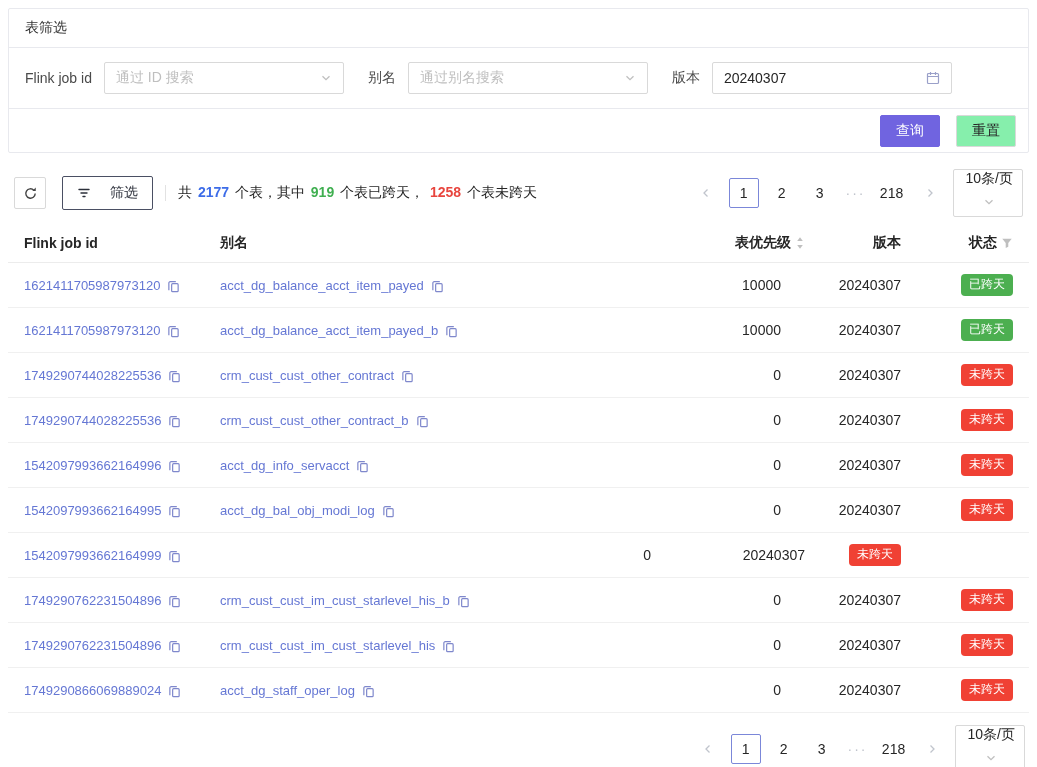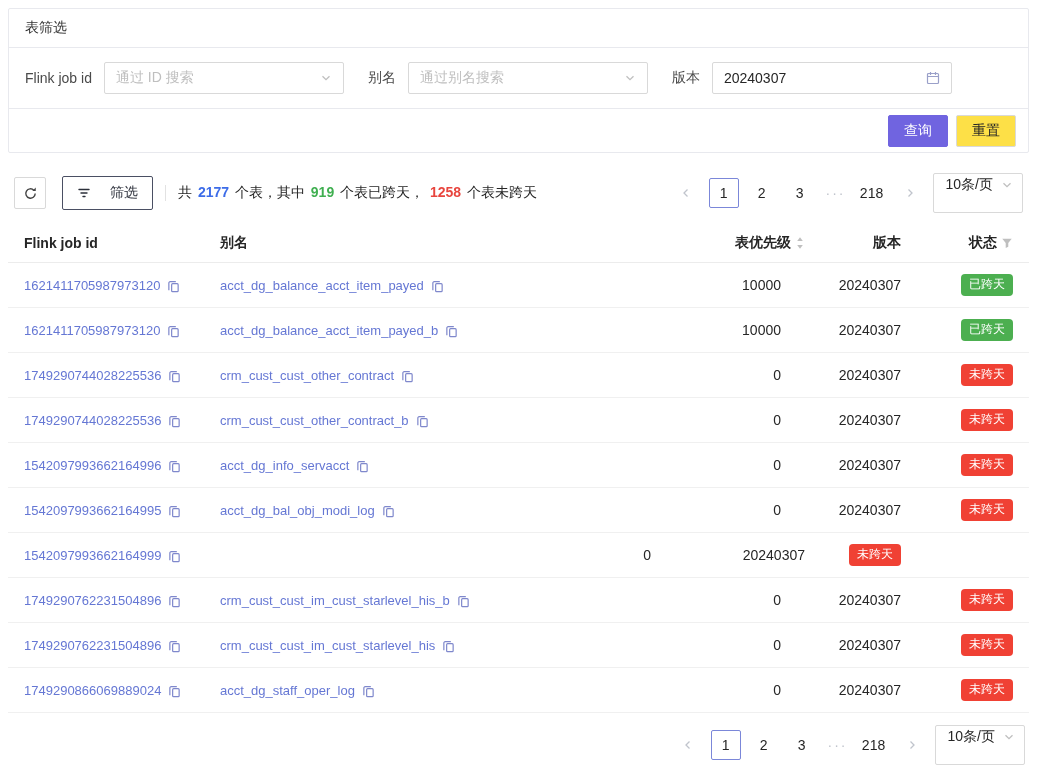--- a/index.html
+++ b/index.html
@@ -19,27 +19,27 @@
   .select-box, .date-box {
     width: 240px; height: 32px; border: 1px solid #d9d9d9; border-radius: 2px;
     display: flex; align-items: center; padding: 0 11px; background: #fff; cursor: pointer;
   }
   .select-box .ph { flex: 1; color: #bfbfbf; font-size: 14px; }
   .date-box input {
     flex: 1; border: none; outline: none; font-size: 14px; color: #262626;
     font-family: "Liberation Sans", "DejaVu Sans", sans-serif; background: transparent;
   }
   .card-actions {
-    display: flex; justify-content: flex-end; gap: 8px;
+    display: flex; justify-content: flex-end; gap: 16px;
     padding: 6px 12px; border-top: 1px solid #e8e9ee; align-items: center; height: 44px;
   }
   .btn { height: 32px; padding: 0 15px; border-radius: 2px; font-size: 14px; cursor: pointer;
          font-family: "Liberation Sans", "DejaVu Sans", sans-serif; }
   .btn-primary { background: #7064e0; color: #fff; border: 1px solid #7064e0; }
-  .btn-default { background: #fde047; color: #262626; border: 1px solid #d9d9d9; }
+  .btn-default { background: #86efac; color: #262626; border: 1px solid #d9d9d9; }
 
   
   .toolbar { margin-top: 22px; display: flex; align-items: center; padding: 0 6px; height: 36px; }
   .icon-btn {
     width: 32px; height: 32px; border: 1px solid #d9d9d9; border-radius: 2px; background: #fff;
     display: flex; align-items: center; justify-content: center; cursor: pointer; color: #434343;
   }
   .filter-btn {
     margin-left: 16px; height: 34px; padding: 0 14px; border: 1px solid #4a4f63; border-radius: 2px;
     background: #fff; display: flex; align-items: center; gap: 19px; color: #2b2f3a; font-size: 14px; cursor: pointer;
@@ -56,22 +56,22 @@
   .pager-right { margin-left: auto; }
   .pg-btn {
     min-width: 30px; height: 30px; background: #fff; border: none; border-radius: 2px;
     color: #262626; font-size: 14px; display: flex; align-items: center; justify-content: center; cursor: pointer;
     font-family: "Liberation Sans", "DejaVu Sans", sans-serif;
   }
   .pg-btn.active { border: 1px solid #7b87d9; }
   .pg-nav { color: #c0c4cc; }
   .pg-ellipsis { color: #c0c4cc; min-width: 26px; text-align: center; letter-spacing: 2px; }
   .size-select {
-    height: 40px; border: 1px solid #d9d9d9; border-radius: 2px; background: #fff;
-    display: flex; align-items: center; gap: 8px; padding: 0 9px 16px 12px; cursor: pointer; color: #262626;
+    height: 48px; border: 1px solid #d9d9d9; border-radius: 2px; background: #fff;
+    display: flex; align-items: center; gap: 8px; padding: 0 9px 16px 12px; cursor: pointer; color: #262626; flex-direction: column;
   }
   .pager-bottom { margin-top: 12px; display: flex; justify-content: flex-end; padding-right: 4px; }
 
   
   .table { margin-top: 12px; }
   .thead, .trow {
     display: grid;
     grid-template-columns: 196px 1fr 130px 96px 112px;
     align-items: center; padding: 0 10px;
   }

